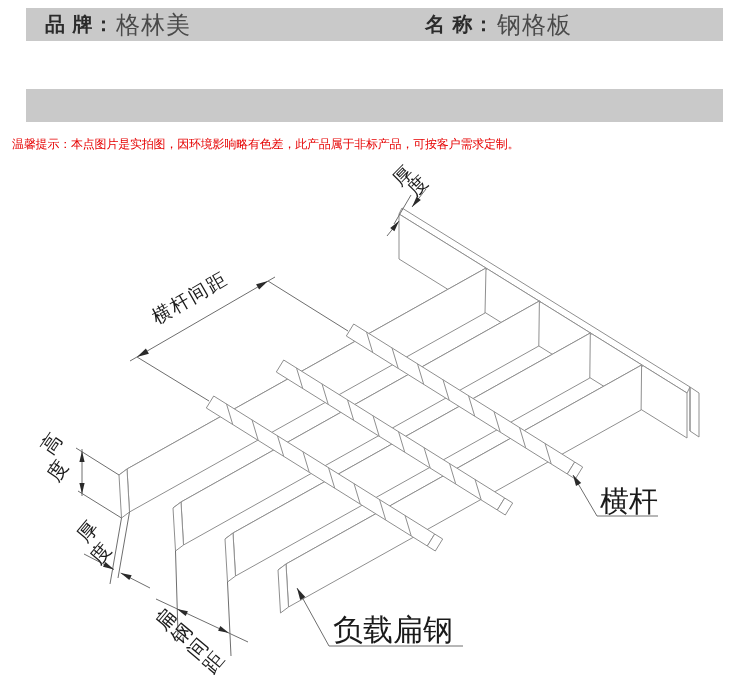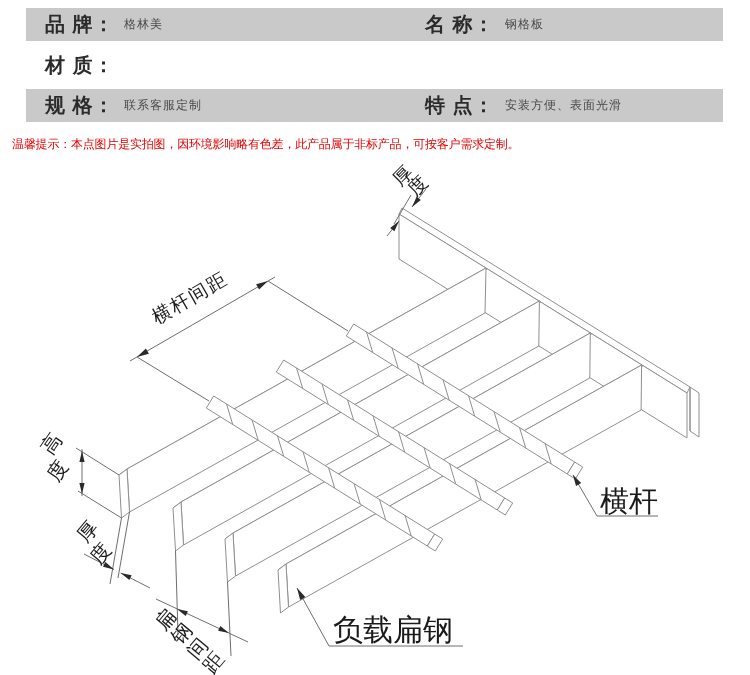--- a/index.html
+++ b/index.html
@@ -4,21 +4,21 @@
 <style>
   html,body{margin:0;padding:0;background:#fff;}
   #page{position:relative;width:750px;height:675px;background:#ffffff;overflow:hidden;
         font-family:"Liberation Sans","DejaVu Sans",sans-serif;}
   .row-band{position:absolute;left:26px;width:697px;height:33px;background:#c9c9c9;}
   .spec-row{position:absolute;left:0;width:750px;height:33px;}
   .cell{position:absolute;top:0;height:33px;display:flex;align-items:center;}
   .cell.l1{left:45px;}  .cell.v1{left:116px;}
   .cell.l2{left:425px;} .cell.v2{left:497px;}
   .spec-label{font-size:20px;font-weight:bold;color:#2b2b2b;letter-spacing:1px;}
-  .spec-value{font-size:12px;color:#4a4a4a;letter-spacing:1px;margin-left:8px;}
+  .spec-value{font-size:24px;color:#4a4a4a;letter-spacing:1px;}
   #notice{position:absolute;left:12px;top:136px;width:738px;font-size:12px;
           color:#e60000;letter-spacing:-0.2px;white-space:nowrap;}
   svg{position:absolute;left:0;top:0;}
   svg *{vector-effect:non-scaling-stroke;}
   .steel{fill:#ffffff;stroke:#8f8f8f;stroke-width:1;stroke-linejoin:round;}
   .thin{stroke:#8f8f8f;stroke-width:1;fill:none;}
   .dim{stroke:#6e6e6e;stroke-width:1;fill:none;}
   .ah{fill:#2a2a2a;stroke:none;}
   .dlabel{fill:#1a1a1a;font-family:"Liberation Sans","DejaVu Sans",sans-serif;}
 </style>
@@ -39,39 +39,22 @@
       </div>
     <div class="cell v2">
         <span class="spec-value">钢格板</span>
       </div>
     <div class="cell l2">
         <span class="spec-label">名 称：</span>
       </div>
   </div>
 
   <div class="spec-row" style="top:49px">
-    <div class="cell l1">
-        <span class="spec-label">材 质：</span>
-      </div>
   </div>
 
-  <div class="spec-row" style="top:89px">
-    <div class="cell l1">
-        <span class="spec-label">规 格：</span>
-      </div>
-    <div class="cell v1">
-        <span class="spec-value">联系客服定制</span>
-      </div>
-    <div class="cell l2">
-        <span class="spec-label">特 点：</span>
-      </div>
-    <div class="cell v2">
-        <span class="spec-value">安装方便、表面光滑</span>
-      </div>
-  </div>
 
   <div id="notice">温馨提示：本点图片是实拍图，因环境影响略有色差，此产品属于非标产品，可按客户需求定制。</div>
 
   <svg width="750" height="675" viewBox="0 0 750 675">
 
     <g>
       <polygon class="steel" points="402,208 690,387 687,393 399,214"></polygon>
       <polygon class="steel" points="399,214 687,393 687,438 399,259"></polygon>
       <polygon class="steel" points="690,387 699,393 699,437 690,431"></polygon>
       <line class="thin" x1="690" y1="387" x2="690" y2="431"></line>

